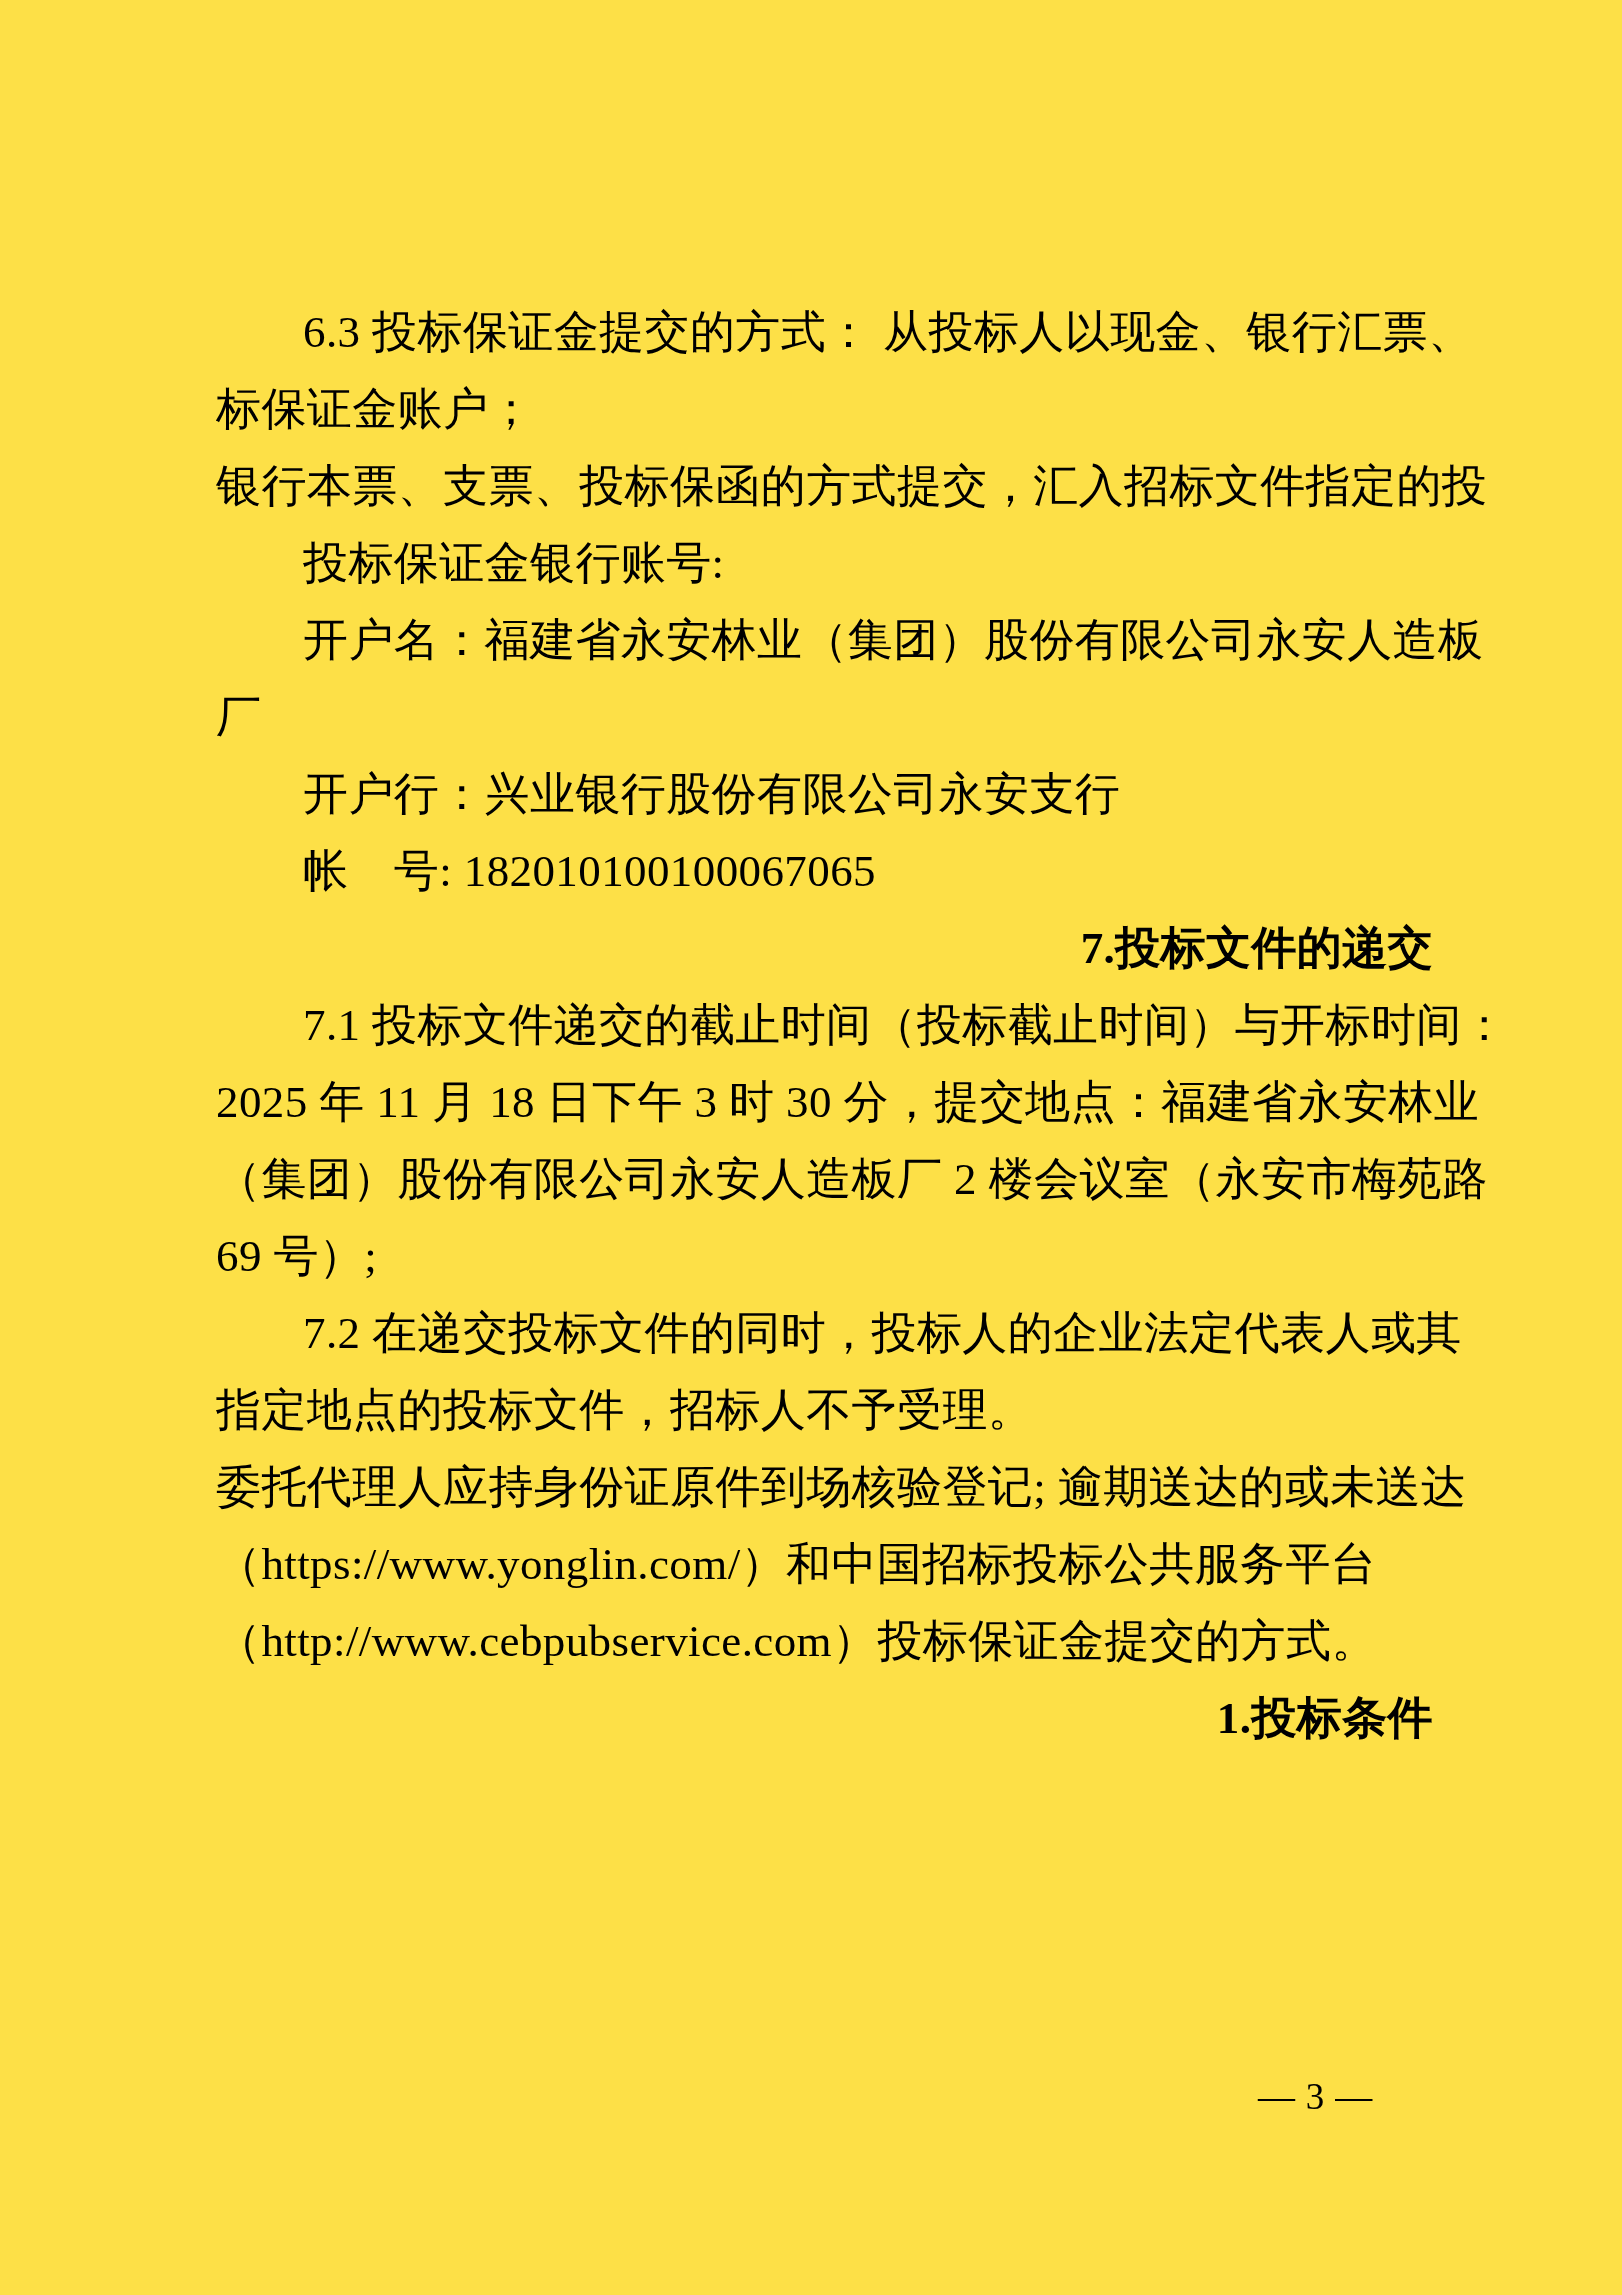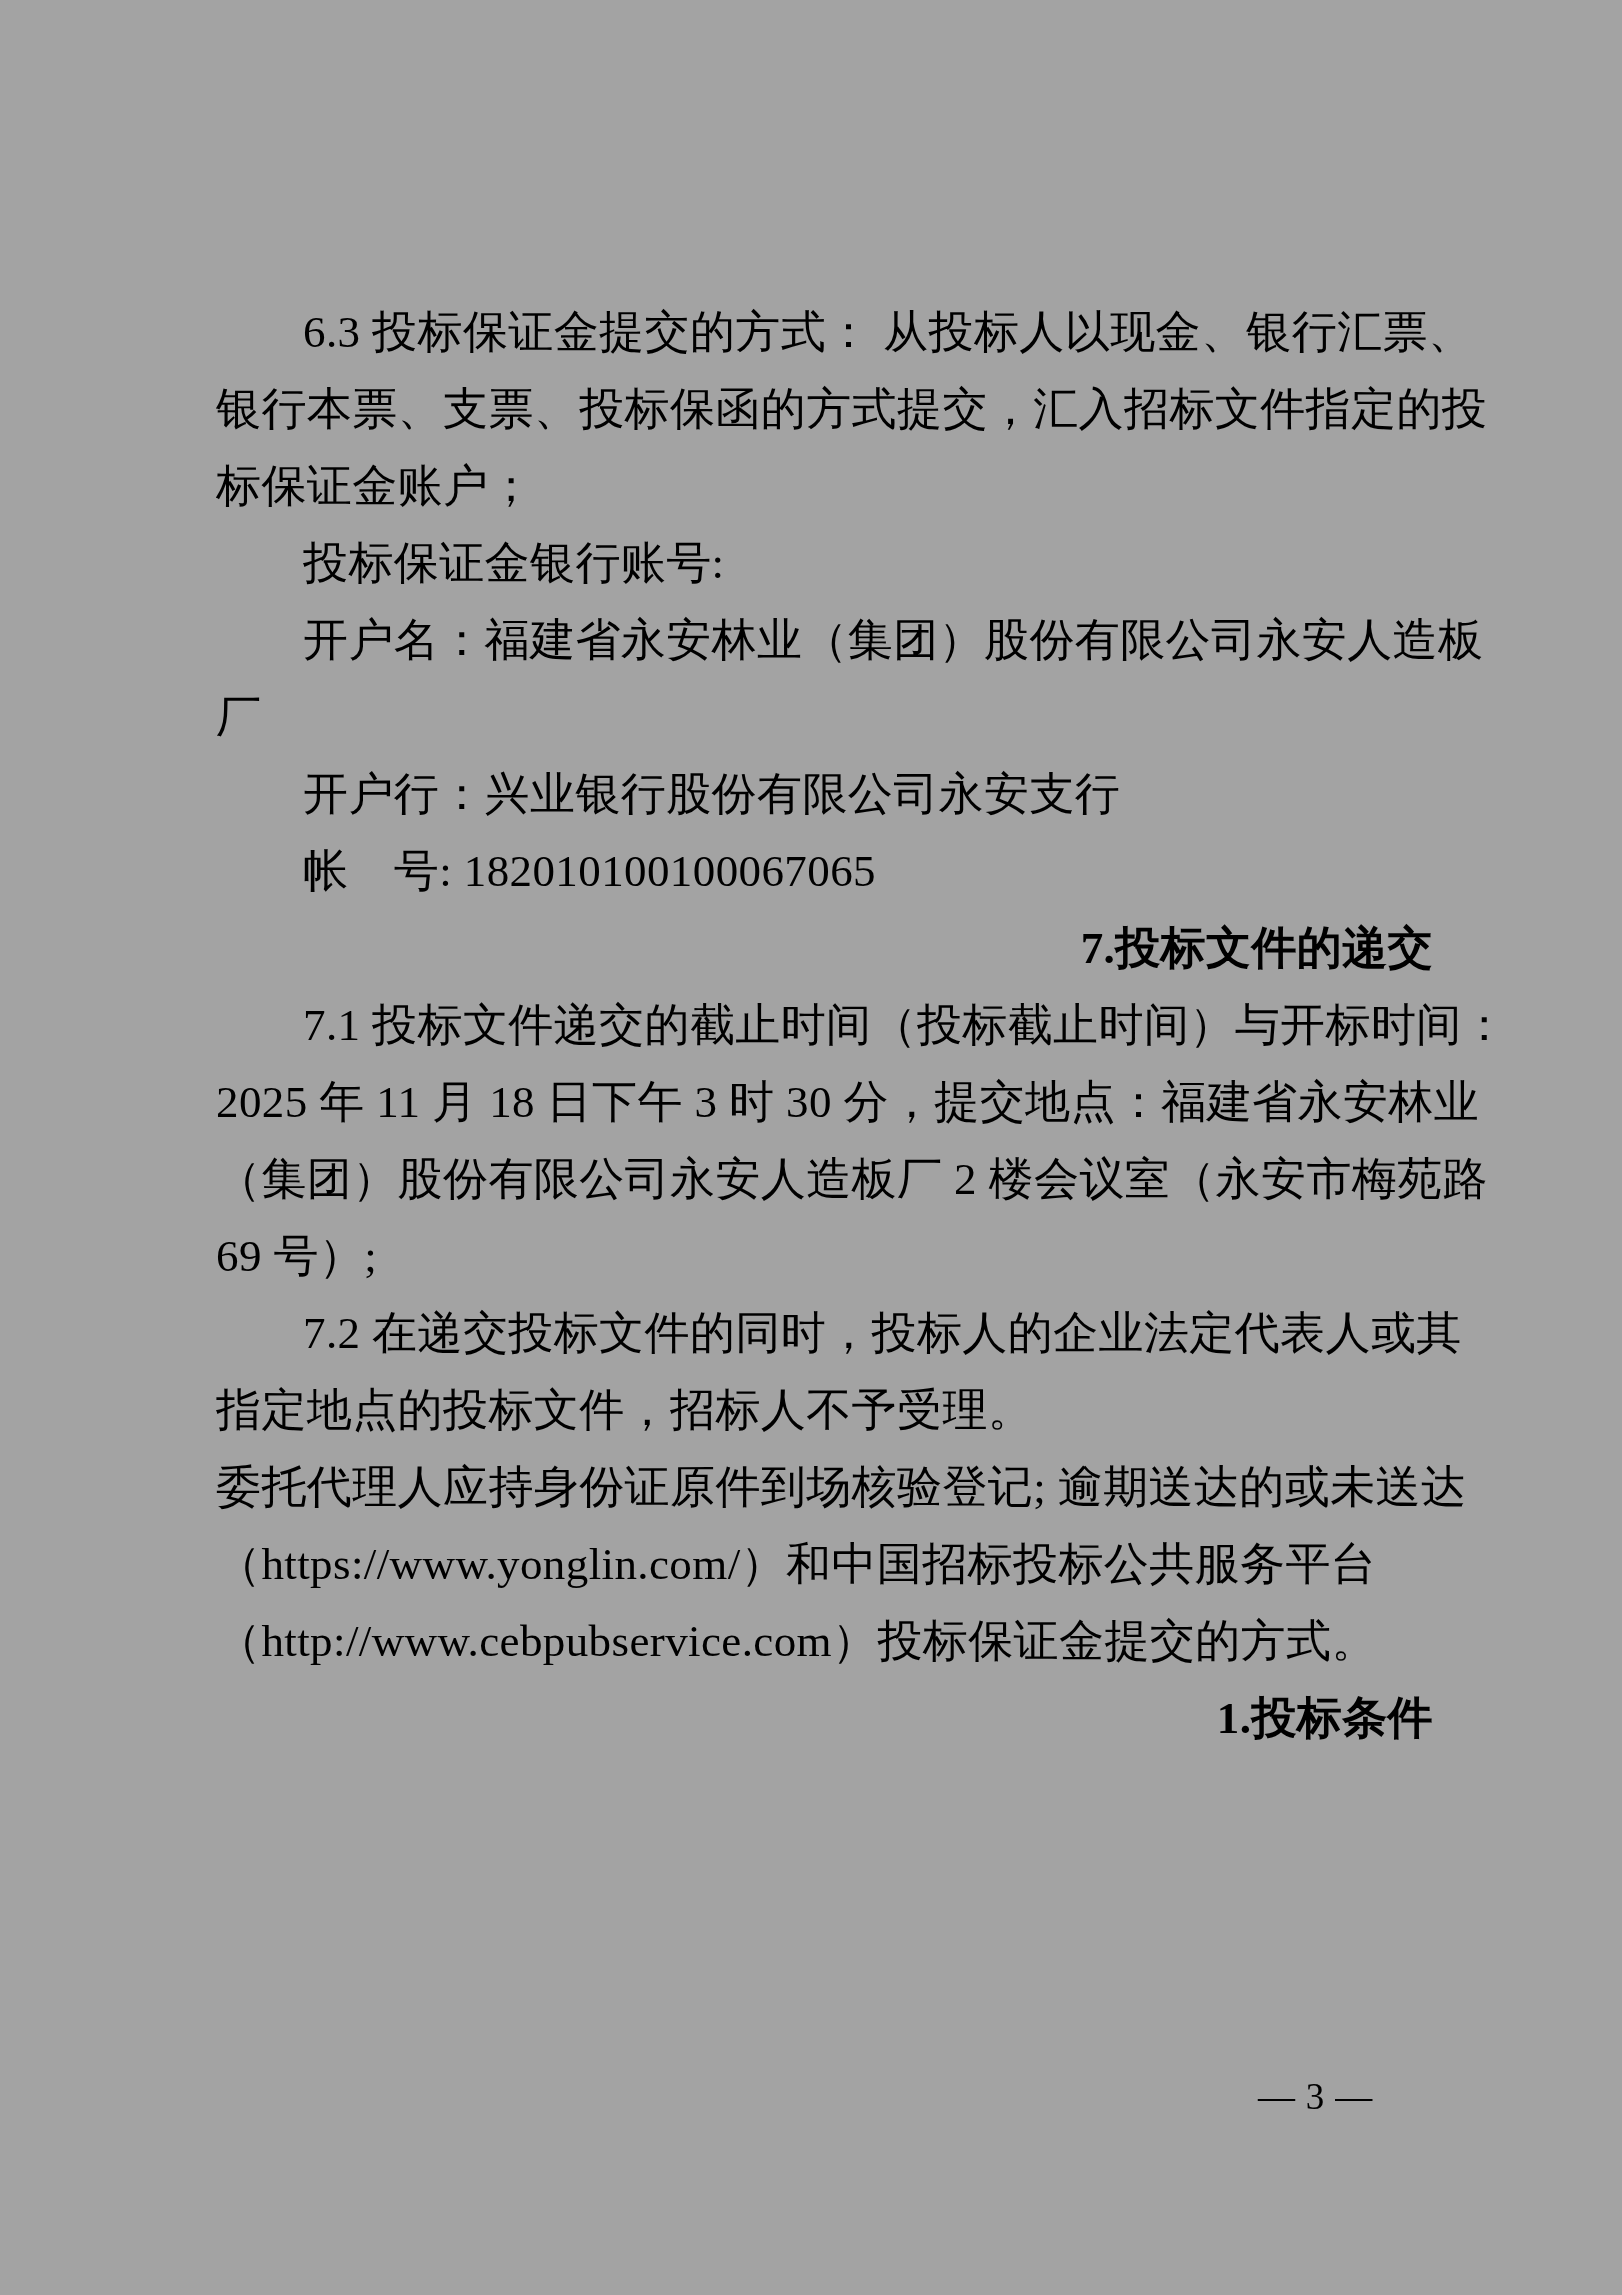--- a/index.html
+++ b/index.html
@@ -14,21 +14,21 @@
     font-family: "Liberation Serif", "DejaVu Serif", serif;
     color: #000000;
     overflow: hidden;
   }
   .page {
     position: absolute;
     left: 0;
     top: 0;
     width: 1623px;
     height: 2295px;
-    background: #a3a3a3;
+    background: #fde047;
   }
   .content {
     position: absolute;
     left: 216px;
     top: 294px;
     width: 1217px;
   }
   .line {
     font-size: 45px;
     line-height: 77px;
@@ -53,22 +53,22 @@
     white-space: nowrap;
   }
 </style>
 </head>
 <body>
 
 <div class="page">
 
   <div class="content">
     <div class="line indent">6.3 投标保证金提交的方式： 从投标人以现金、银行汇票、</div>
+    <div class="line">标保证金账户；</div>
     <div class="line">银行本票、支票、投标保函的方式提交，汇入招标文件指定的投</div>
-    <div class="line">标保证金账户；</div>
     <div class="line indent">投标保证金银行账号:</div>
     <div class="line indent">开户名：福建省永安林业（集团）股份有限公司永安人造板</div>
     <div class="line">厂</div>
     <div class="line indent">开户行：兴业银行股份有限公司永安支行</div>
     <div class="line indent">帐　号: 182010100100067065</div>
     <div class="line indent bold">7.投标文件的递交</div>
     <div class="line indent">7.1 投标文件递交的截止时间（投标截止时间）与开标时间：</div>
     <div class="line">2025 年 11 月 18 日下午 3 时 30 分，提交地点：福建省永安林业</div>
     <div class="line">（集团）股份有限公司永安人造板厂 2 楼会议室（永安市梅苑路</div>
     <div class="line">69 号）;</div>

